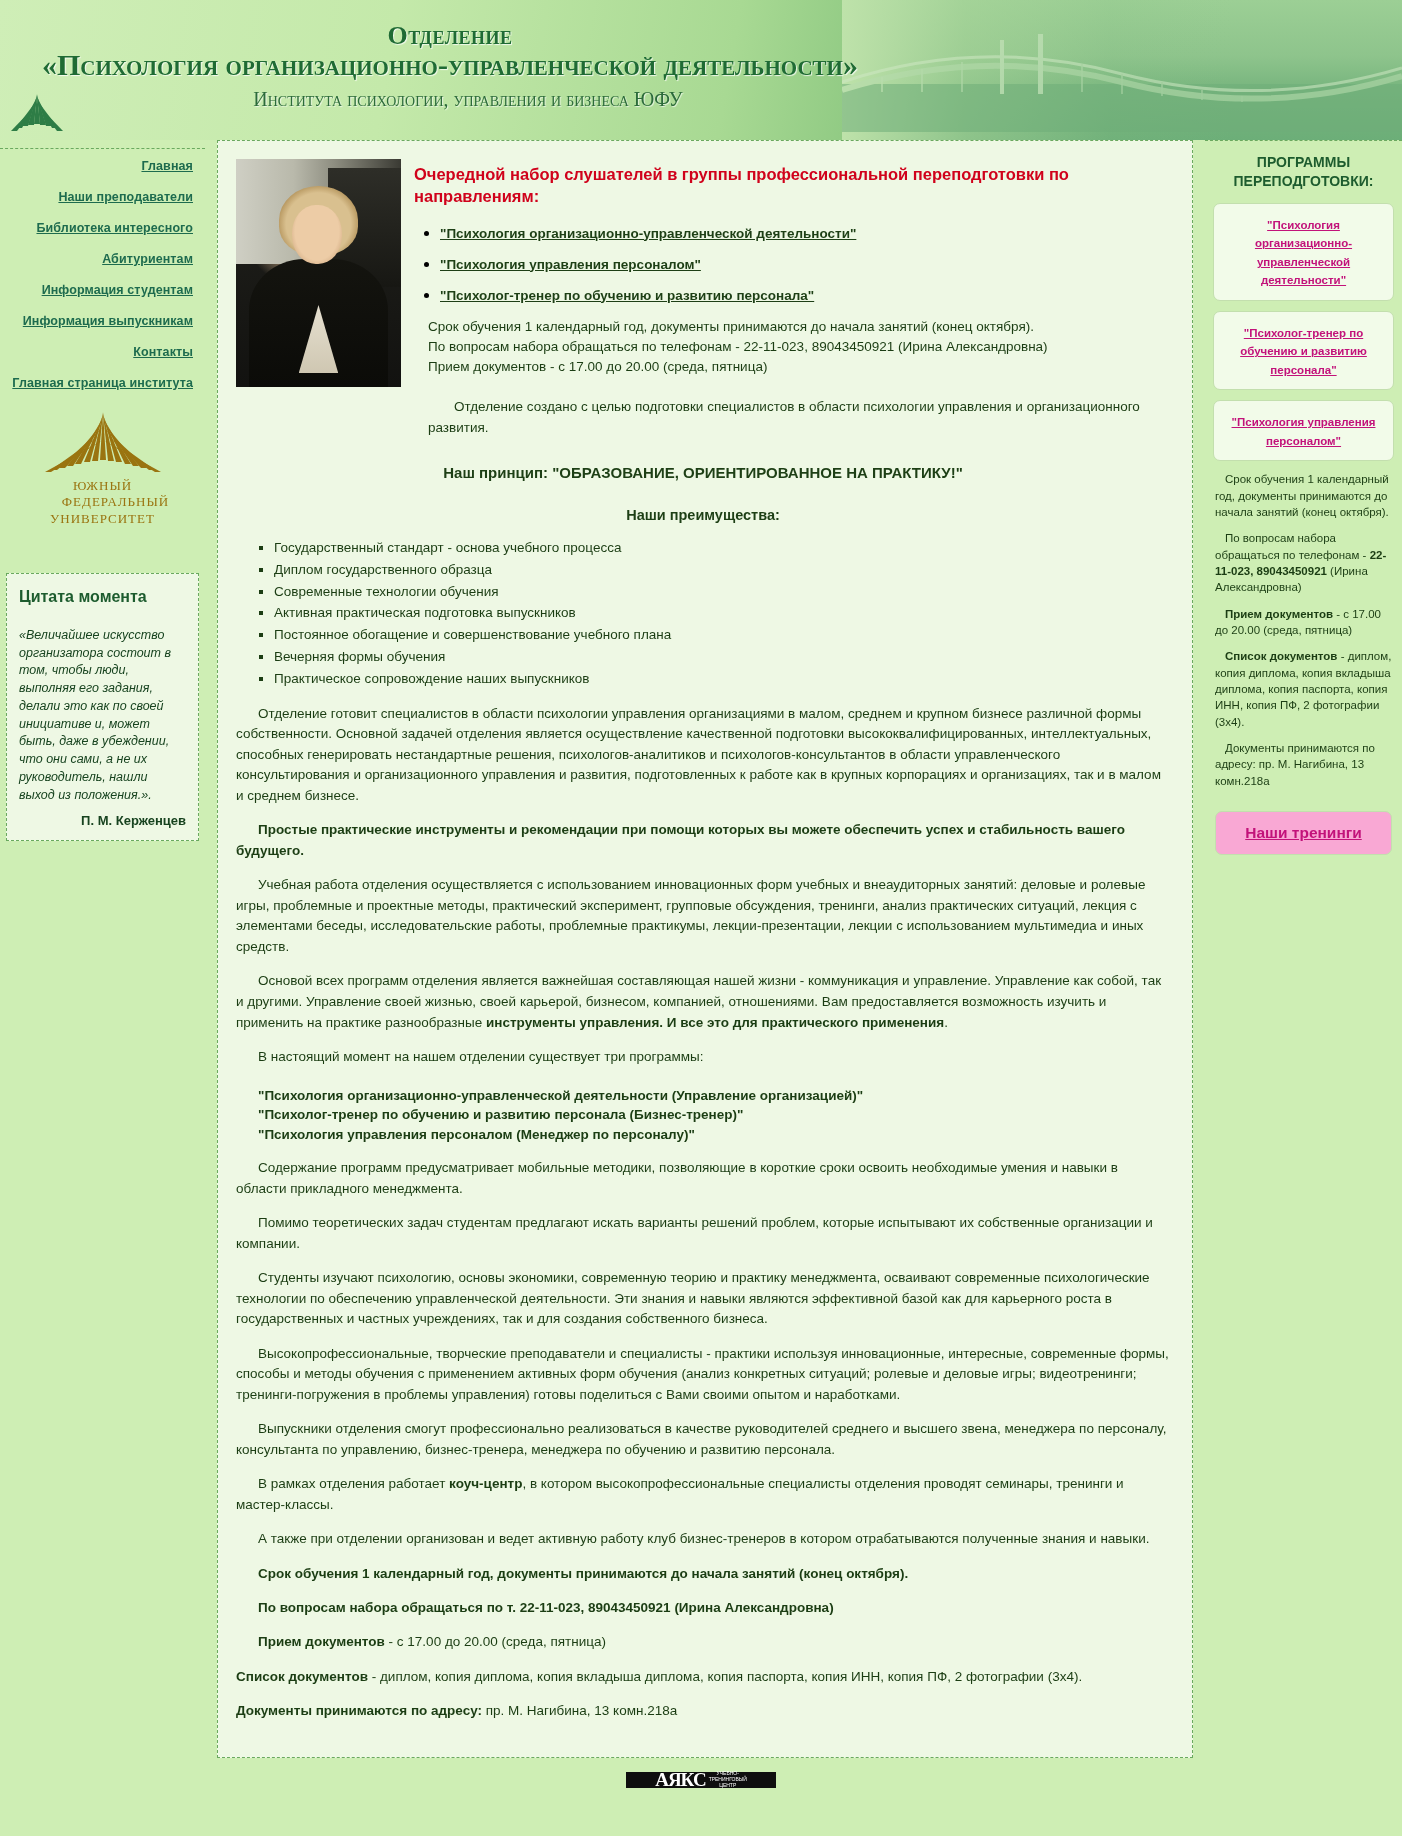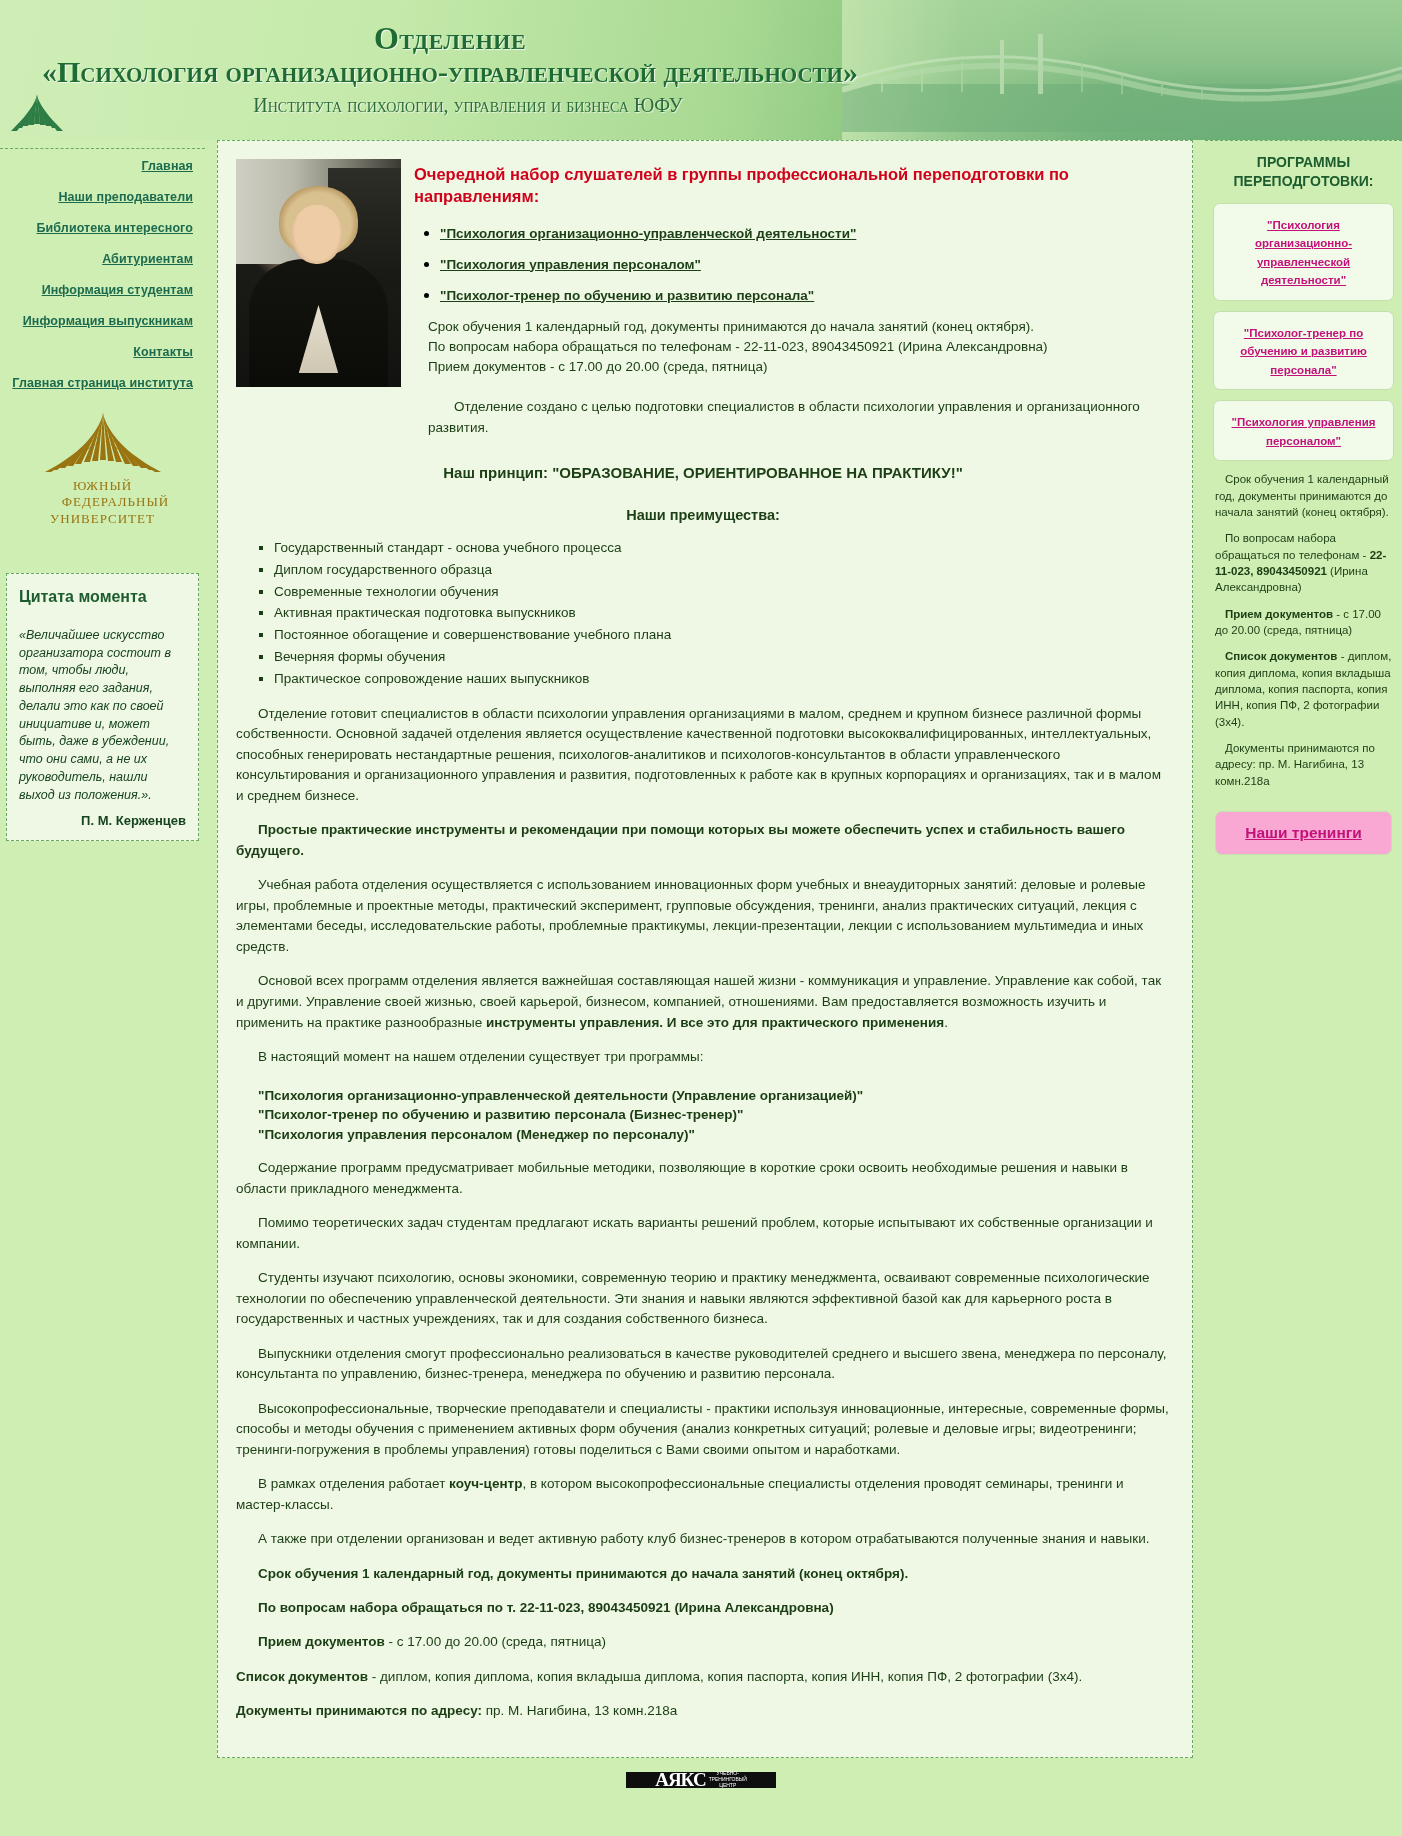--- a/index.html
+++ b/index.html
@@ -33,21 +33,21 @@
   }
   .header-title-wrap {
     position: absolute;
     left: 0; top: 22px;
     width: 900px;
     text-align: center;
     font-family: "Liberation Serif", serif;
     color: #1f6b34;
   }
   .h-line1 {
-    font-size: 32px; font-weight: bold; letter-spacing: .5px;
+    font-size: 26px; font-weight: bold; letter-spacing: .5px;
     font-variant: small-caps;
     text-shadow: 1px 1px 1px rgba(255,255,255,.8);
     line-height: 1.05;
   }
   .h-line2 {
     font-size: 30px; font-weight: bold;
     font-variant: small-caps;
     text-shadow: 1px 1px 1px rgba(255,255,255,.8);
     line-height: 1.08;
     padding: 0 30px;
@@ -463,25 +463,25 @@
 
       <p class="body-p">В настоящий момент на нашем отделении существует три программы:</p>
 
       <div class="prog-names">
         <div>"Психология организационно-управленческой деятельности (Управление организацией)"</div>
         <div>"Психолог-тренер по обучению и развитию персонала (Бизнес-тренер)"</div>
         <div>"Психология управления персоналом (Менеджер по персоналу)"</div>
       </div>
 
 
-      <p class="body-p">Содержание программ предусматривает мобильные методики, позволяющие в короткие сроки освоить необходимые решения и навыки в области прикладного менеджмента.</p>
+      <p class="body-p">Содержание программ предусматривает мобильные методики, позволяющие в короткие сроки освоить необходимые умения и навыки в области прикладного менеджмента.</p>
       <p class="body-p">Помимо теоретических задач студентам предлагают искать варианты решений проблем, которые испытывают их собственные организации и компании.</p>
       <p class="body-p">Студенты изучают психологию, основы экономики, современную теорию и практику менеджмента, осваивают современные психологические технологии по обеспечению управленческой деятельности. Эти знания и навыки являются эффективной базой как для карьерного роста в государственных и частных учреждениях, так и для создания собственного бизнеса.</p>
+      <p class="body-p">Высокопрофессиональные, творческие преподаватели и специалисты - практики используя инновационные, интересные, современные формы, способы и методы обучения с применением активных форм обучения (анализ конкретных ситуаций; ролевые и деловые игры; видеотренинги; тренинги-погружения в проблемы управления) готовы поделиться с Вами своими опытом и наработками.</p>
       <p class="body-p">Выпускники отделения смогут профессионально реализоваться в качестве руководителей среднего и высшего звена, менеджера по персоналу, консультанта по управлению, бизнес-тренера, менеджера по обучению и развитию персонала.</p>
-      <p class="body-p">Высокопрофессиональные, творческие преподаватели и специалисты - практики используя инновационные, интересные, современные формы, способы и методы обучения с применением активных форм обучения (анализ конкретных ситуаций; ролевые и деловые игры; видеотренинги; тренинги-погружения в проблемы управления) готовы поделиться с Вами своими опытом и наработками.</p>
 
       <p class="body-p"><span>В рамках отделения работает </span><b>коуч-центр</b><span>, в котором высокопрофессиональные специалисты отделения проводят семинары, тренинги и мастер-классы.</span></p>
 
       <p class="body-p">А также при отделении организован и ведет активную работу клуб бизнес-тренеров в котором отрабатываются полученные знания и навыки.</p>
 
       <p class="tail-line indent" style="font-weight:bold">Срок обучения 1 календарный год, документы принимаются до начала занятий (конец октября).</p>
       <p class="tail-line indent" style="font-weight:bold">По вопросам набора обращаться по т. 22-11-023, 89043450921 (Ирина Александровна)</p>
       <p class="tail-line indent"><b>Прием документов</b><span> - с 17.00 до 20.00 (среда, пятница)</span></p>
       <p class="tail-line noindent"><b>Список документов</b><span> - диплом, копия диплома, копия вкладыша диплома, копия паспорта, копия ИНН, копия ПФ, 2 фотографии (3х4).</span></p>
       <p class="tail-line noindent"><b>Документы принимаются по адресу:</b><span> пр. М. Нагибина, 13 комн.218а</span></p>

